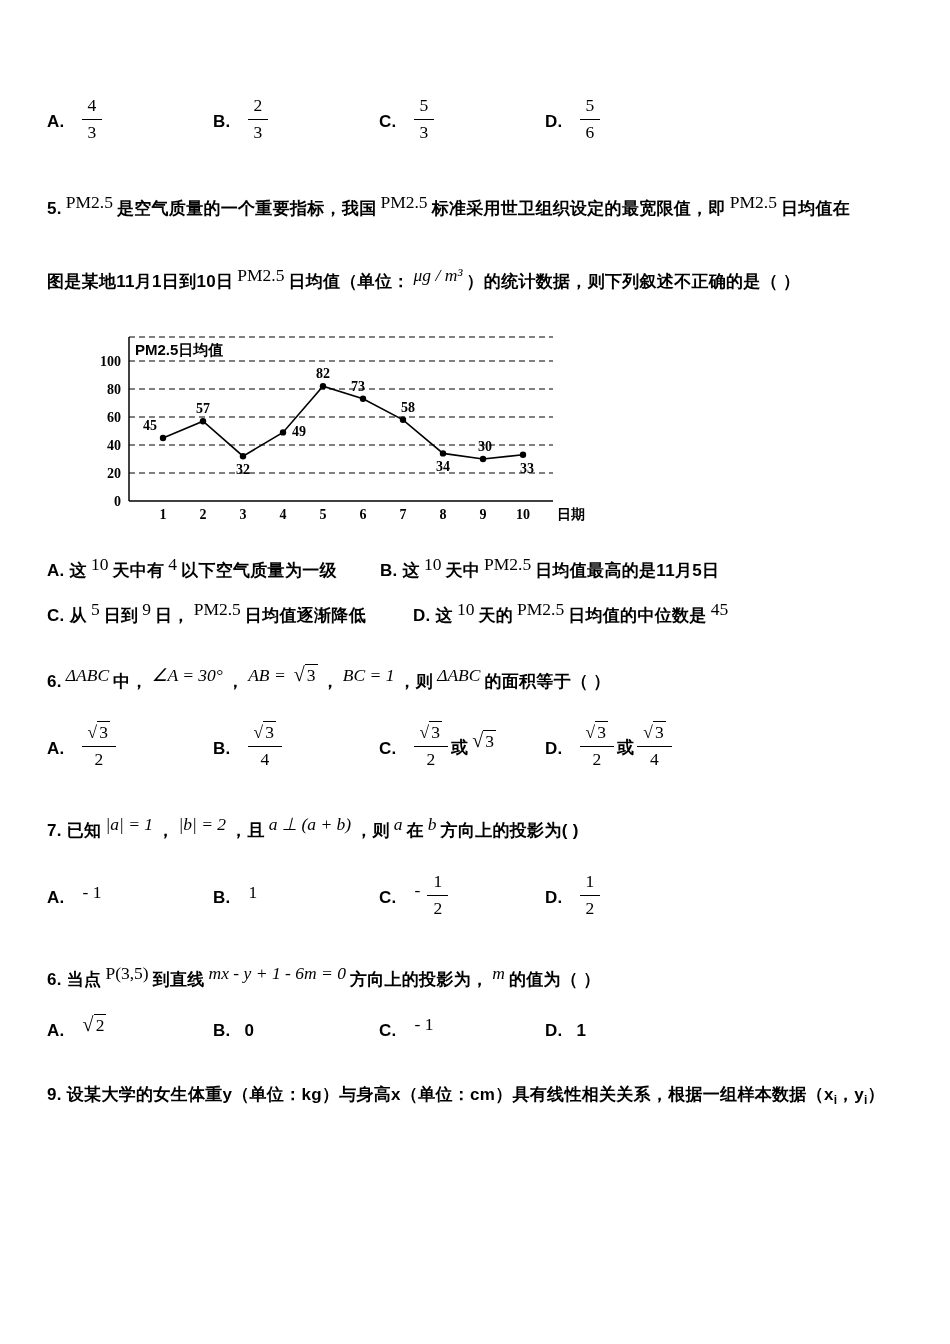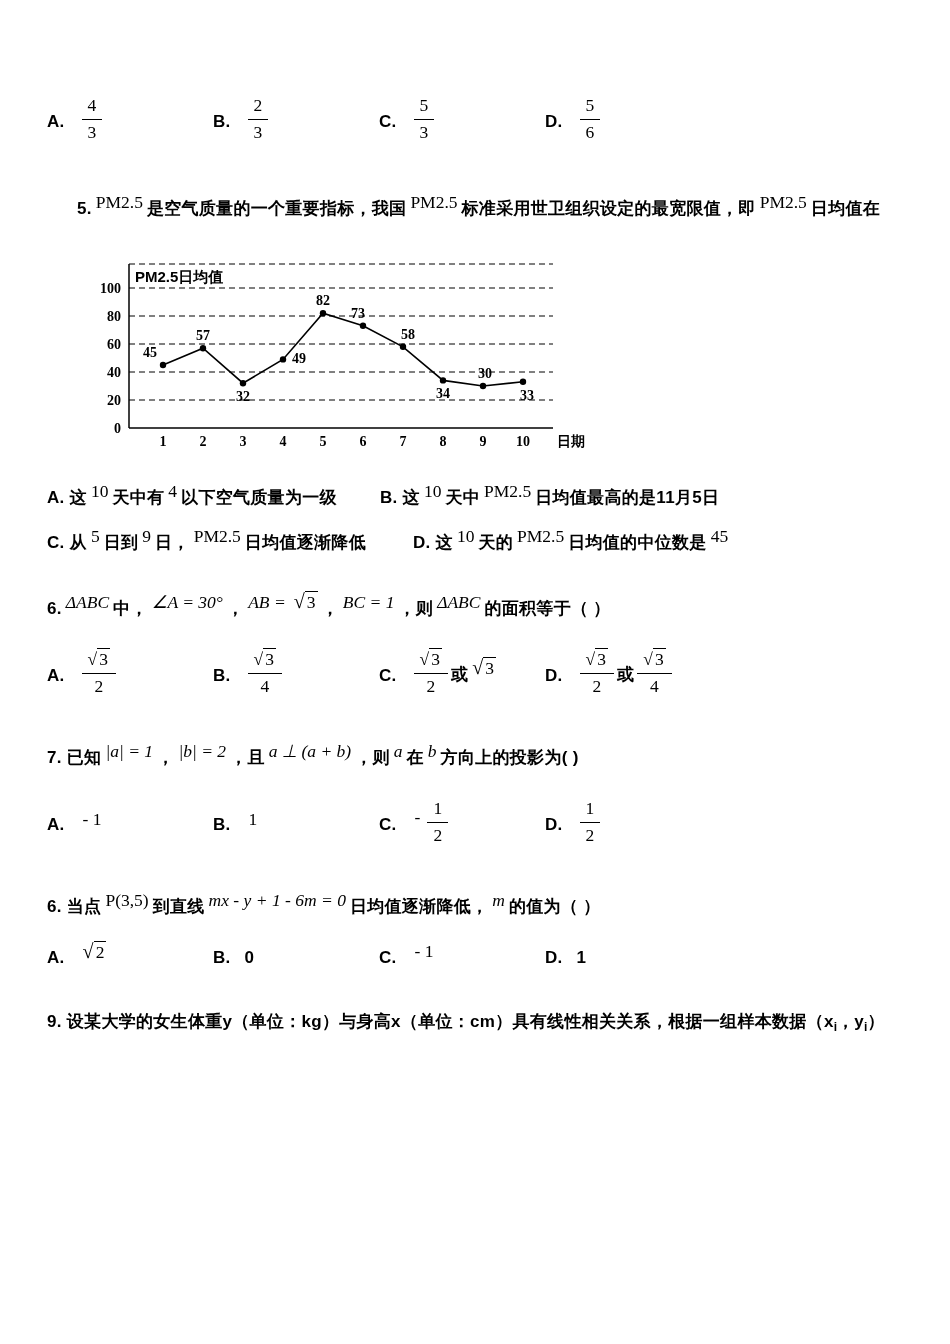--- a/index.html
+++ b/index.html
@@ -9,21 +9,21 @@
 
   
   .seg-cn { font-weight:700; font-size:17px; letter-spacing:0.3px; }
   .seg-math { font-family:"Liberation Serif", serif; font-size:17.5px;
               position:relative; top:-6px; padding:0 4px; white-space:nowrap; }
   .seg-math.it { font-style:italic; }
   sub.sub { font-weight:700; font-size:12px; }
 
   .line { line-height:46px; }
   .stem { margin:0 0 16px 0; }
-  .q5stem .line { margin-bottom:26px;text-align:center; }
+  .q5stem .line { margin-bottom:26px; }
 
   
   .frac { display:inline-flex; flex-direction:column; text-align:center;
           vertical-align:middle; font-family:"Liberation Serif", serif;
           font-size:17.5px; line-height:1.25; position:relative; top:-3px; margin:0 3px; }
   .frac .num { border-bottom:1.4px solid #000; padding:1px 6px 2px; }
   .frac .den { padding-top:2px; }
 
   
   .sqrt { white-space:nowrap; }
@@ -82,20 +82,21 @@
       <span class="lab seg-cn">D.</span>
       <span class="frac">
         <span class="num">5</span>
         <span class="den">6</span>
       </span>
     </div>
   </div>
 
   <div class="q5stem">
     <div class="line"><span class="seg-cn">5.</span><span class="seg-math">PM2.5</span><span class="seg-cn">是空气质量的一个重要指标，我国</span><span class="seg-math">PM2.5</span><span class="seg-cn">标准采用世卫组织设定的最宽限值，即</span><span class="seg-math">PM2.5</span><span class="seg-cn">日均值在</span></div>
+    <div class="line"><span class="seg-cn">图是某地11月1日到10日</span><span class="seg-math">PM2.5</span><span class="seg-cn">日均值（单位：</span><span class="seg-math it">μg / m³</span><span class="seg-cn">）的统计数据，则下列叙述不正确的是（  ）</span></div>
   </div>
 
   <div class="chart-wrap">
     <svg id="chart-svg" width="520" height="196">
         <line x1="46" y1="6" x2="470" y2="6" class="dash"></line>
         <text x="38" y="175" class="ylab" text-anchor="end">0</text>
         <line x1="46" y1="142" x2="470" y2="142" class="dash"></line>
         <text x="38" y="147" class="ylab" text-anchor="end">20</text>
         <line x1="46" y1="114" x2="470" y2="114" class="dash"></line>
         <text x="38" y="119" class="ylab" text-anchor="end">40</text>
@@ -233,21 +234,21 @@
     </div>
     <div class="opt">
       <span class="lab seg-cn">D.</span>
       <span><span class="frac">
             <span class="num">1</span>
             <span class="den">2</span>
           </span></span>
     </div>
   </div>
 
-  <div class="line stem"><span class="seg-cn">6. 当点</span><span class="seg-math">P(3,5)</span><span class="seg-cn">到直线</span><span class="seg-math it">mx -  y + 1 -  6m = 0</span><span class="seg-cn">日均值逐渐降低，</span><span class="seg-math it">m</span><span class="seg-cn">的值为（  ）</span></div>
+  <div class="line stem"><span class="seg-cn">6. 当点</span><span class="seg-math">P(3,5)</span><span class="seg-cn">到直线</span><span class="seg-math it">mx -  y + 1 -  6m = 0</span><span class="seg-cn">方向上的投影为，</span><span class="seg-math it">m</span><span class="seg-cn">的值为（  ）</span></div>
   <div class="optrow row-gap-lg">
     <div class="opt w166">
       <span class="lab seg-cn">A.</span>
       <span><span class="sqrt seg-math"><span class="rsign">√</span><span class="rad">2</span></span></span>
     </div>
     <div class="opt w166">
       <span class="lab seg-cn">B.</span>
       <span><span class="seg-cn">0</span></span>
     </div>
     <div class="opt w166">

